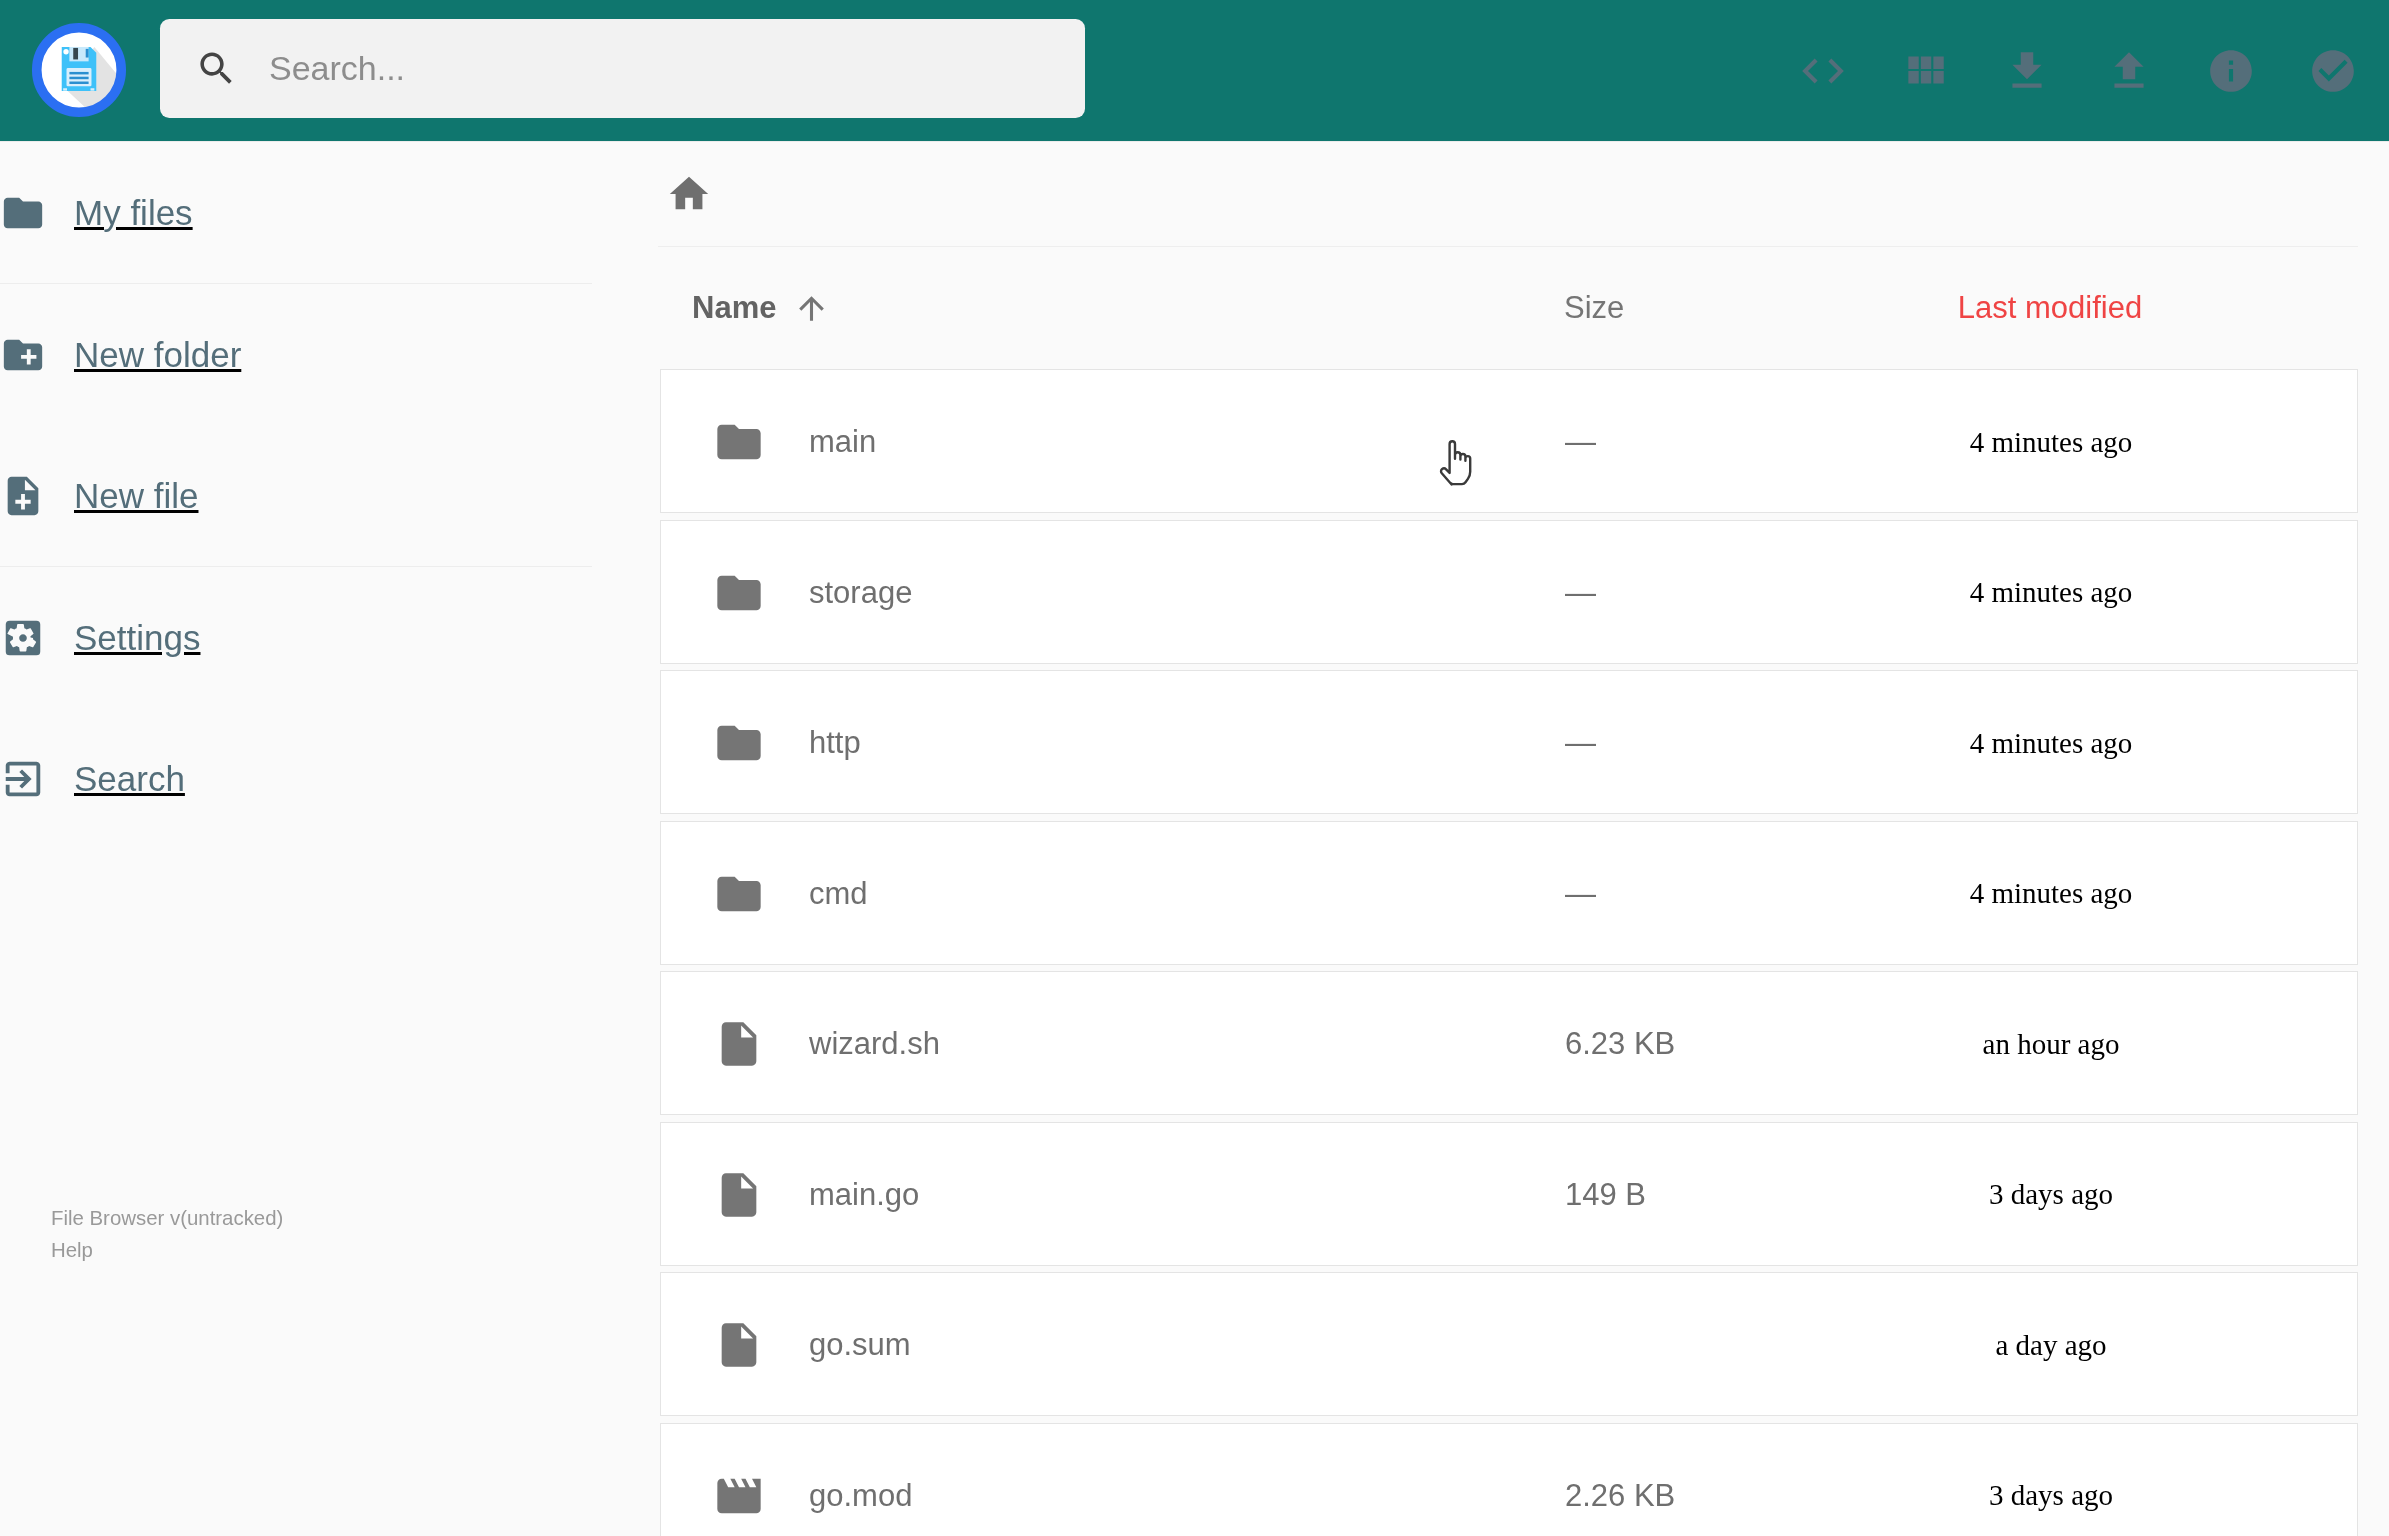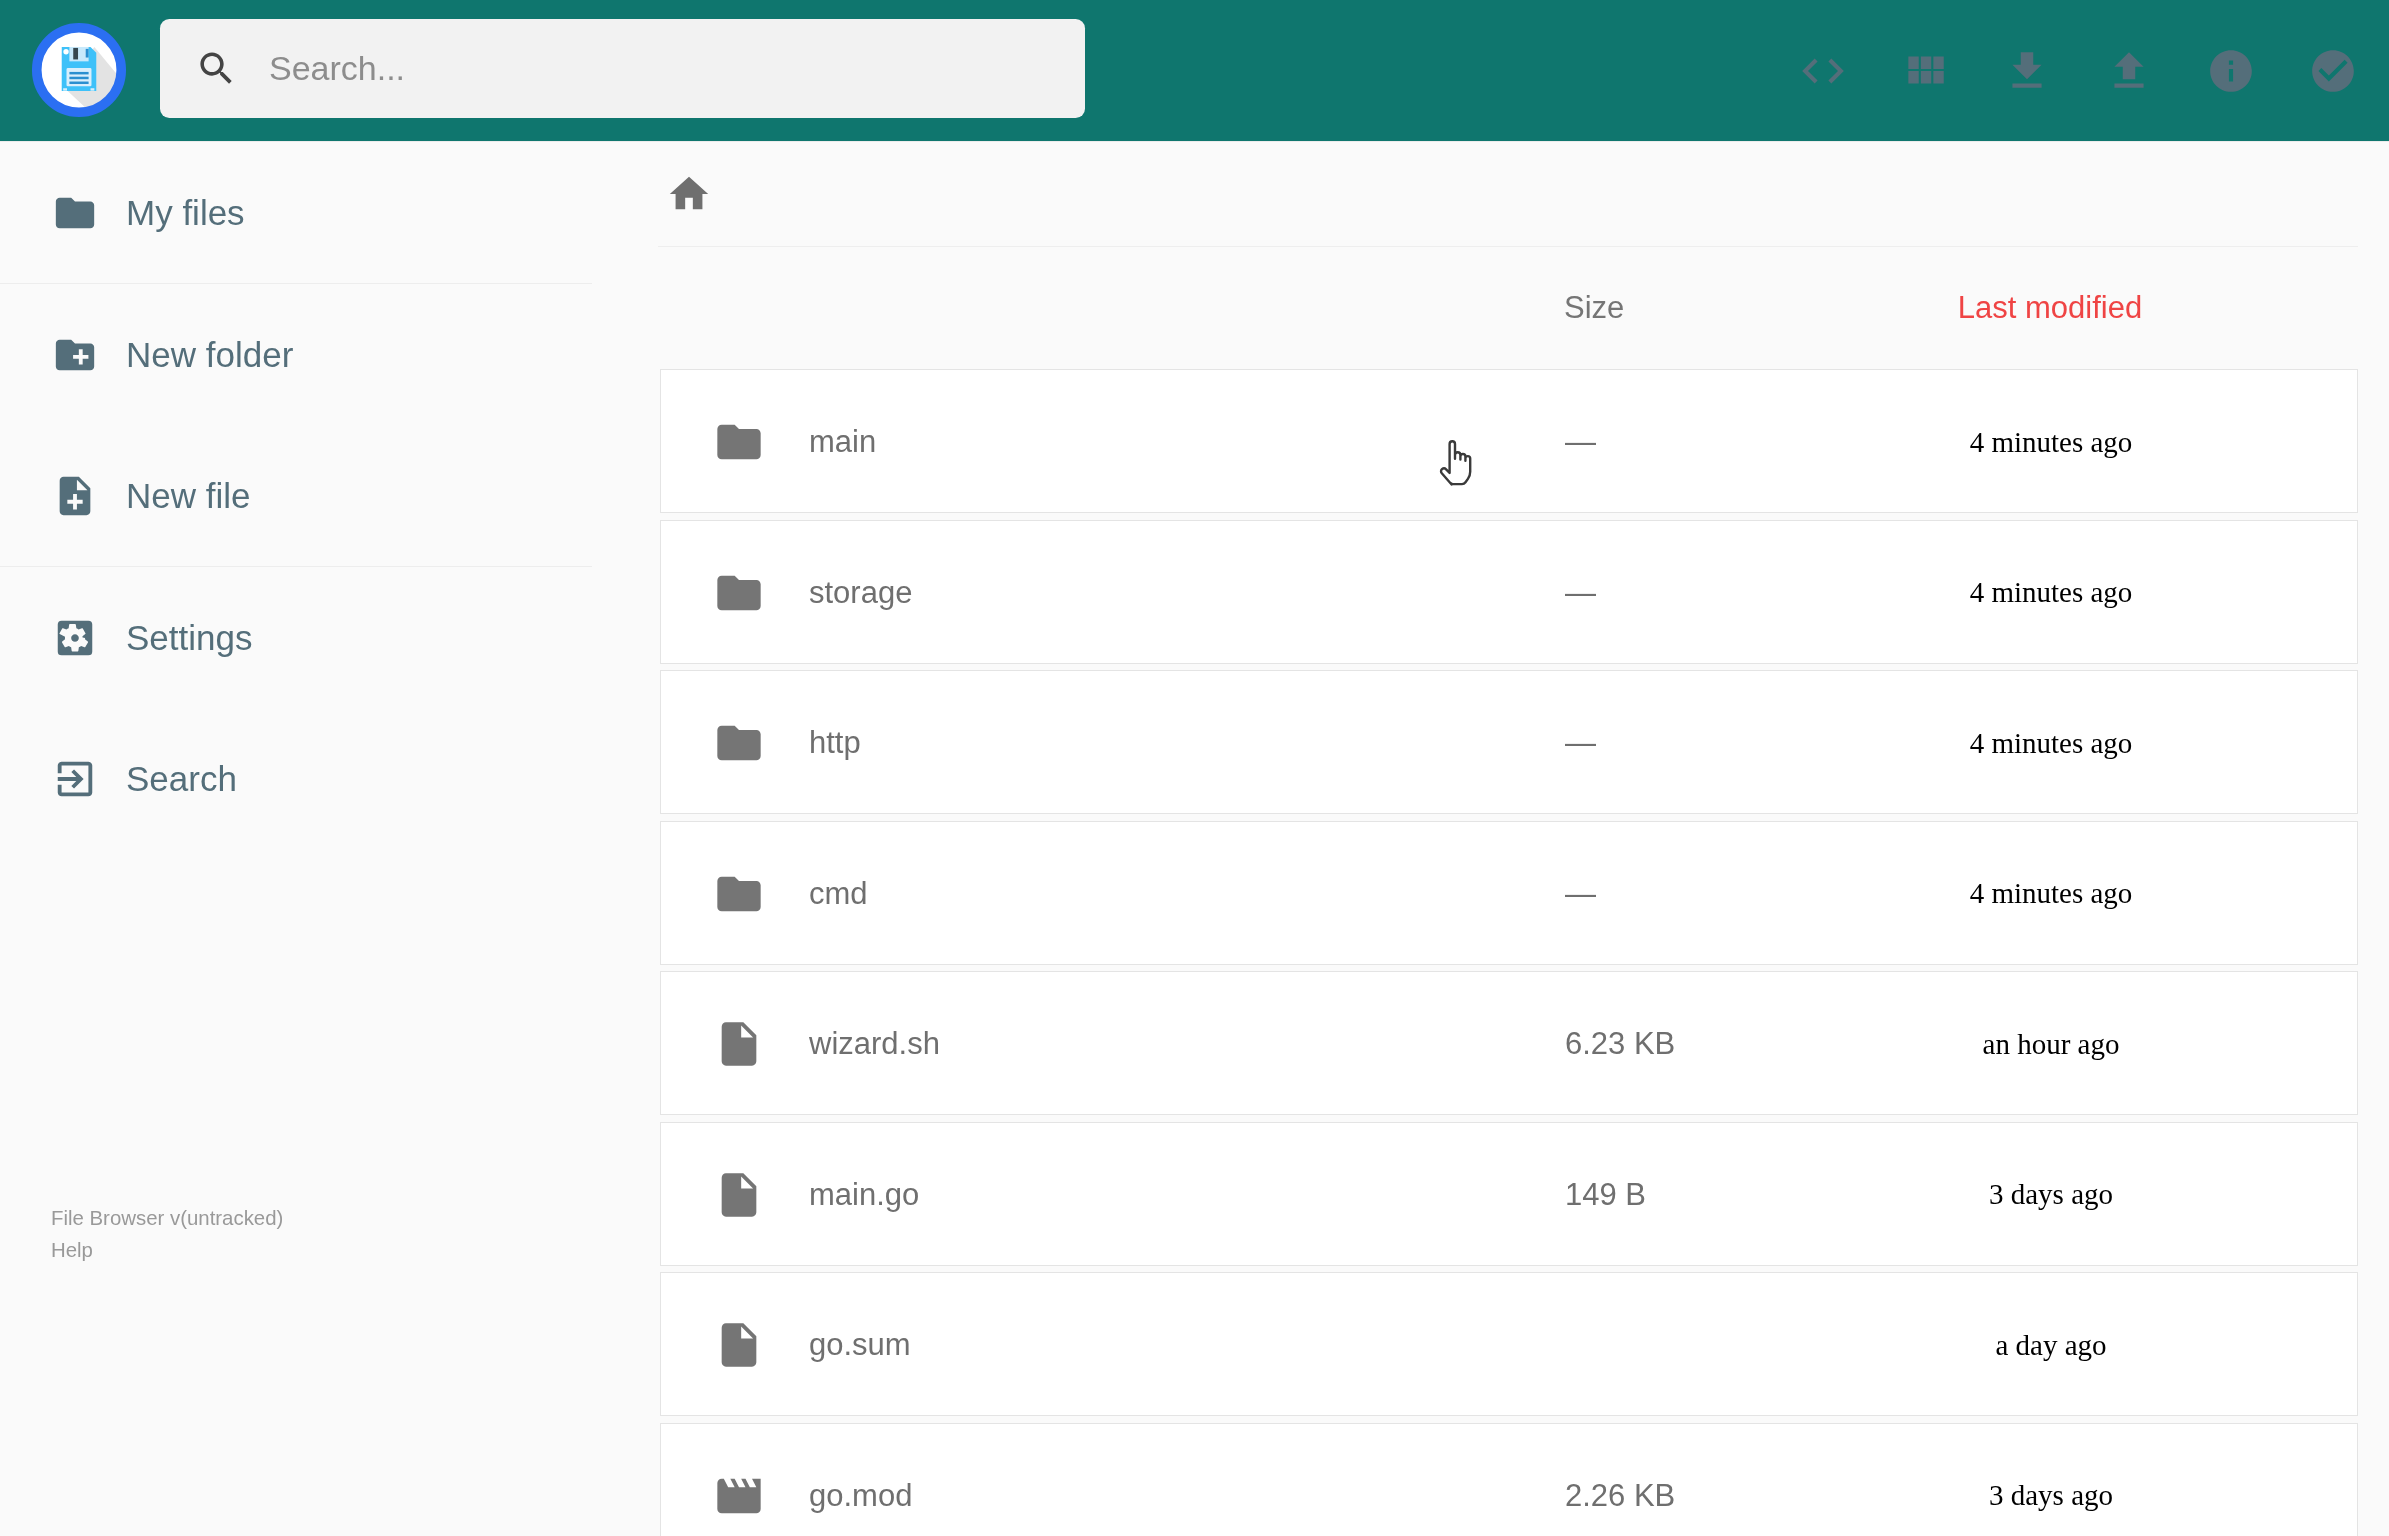--- a/index.html
+++ b/index.html
@@ -37,22 +37,23 @@
     display:flex; align-items:center; gap:52px;
   }
   .icon-btn { background:none; border:none; cursor:pointer; padding:0;
     width:50px; height:50px; display:flex; align-items:center; justify-content:center; }
   .icon-btn svg { width:50px; height:50px; fill:#546e7a; }
 
   
   .sidebar { position:absolute; left:0; top:142px; width:592px; }
   .side-item {
     height:141px; display:flex; align-items:center; gap:28px;
-    padding-left:52px; cursor:pointer; background:none; border:none; width:100%;
+    cursor:pointer; background:none; border:none; width:100%;
     font-family:"Liberation Sans", sans-serif;
+    text-decoration:underline;
   }
   .side-item svg { width:46px; height:46px; fill:#546e7a; flex:0 0 auto; }
   .side-item .lbl { font-size:35px; color:#546e7a; }
   .side-divider { height:0; border-top:1.9px solid #ededed; width:592px; }
   .side-footer { position:absolute; left:0px; top:1060px; width:592px; padding-left:51px; }
   .side-footer .line { font-size:20.4px; color:#999; line-height:32px; cursor:pointer; }
 
   
   .content { position:absolute; left:660px; top:142px; width:1698px; }
   .breadcrumb { height:104px; display:flex; align-items:center; padding-left:5.6px; }
@@ -200,20 +201,26 @@
   <div class="breadcrumb">
     <button class="crumb-btn">
       <svg viewBox="0 0 24 24">
         <path d="M10 20v-6h4v6h5v-8h3L12 3 2 12h3v8z"></path>
       </svg>
     </button>
   </div>
   <div class="content-divider"></div>
 
   <div class="list-header">
+    <div class="hcell name">
+      <span class="txt">Name</span>
+      <svg viewBox="0 0 24 24">
+        <path d="M4 12l1.41 1.41L11 7.83V20h2V7.83l5.58 5.59L20 12l-8-8-8 8z"></path>
+      </svg>
+    </div>
     <div class="hcell size">Size</div>
     <div class="hcell modified">Last modified</div>
   </div>
 
   <div class="rows">
     <div class="row">
       <span class="ric">
           <svg viewBox="0 0 24 24">
             <path d="M10 4H4c-1.1 0-1.99.9-1.99 2L2 18c0 1.1.9 2 2 2h16c1.1 0 2-.9 2-2V8c0-1.1-.9-2-2-2h-8l-2-2z"></path>
           </svg>

